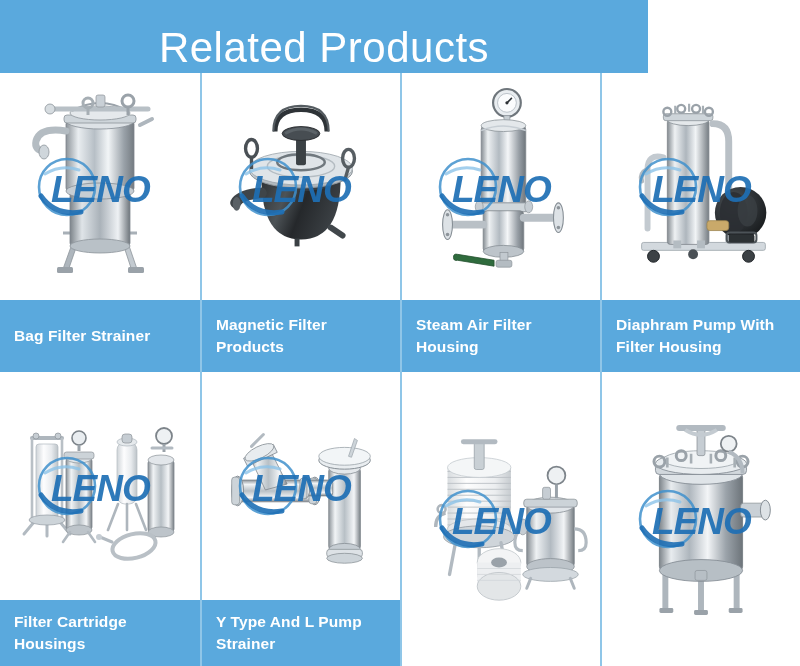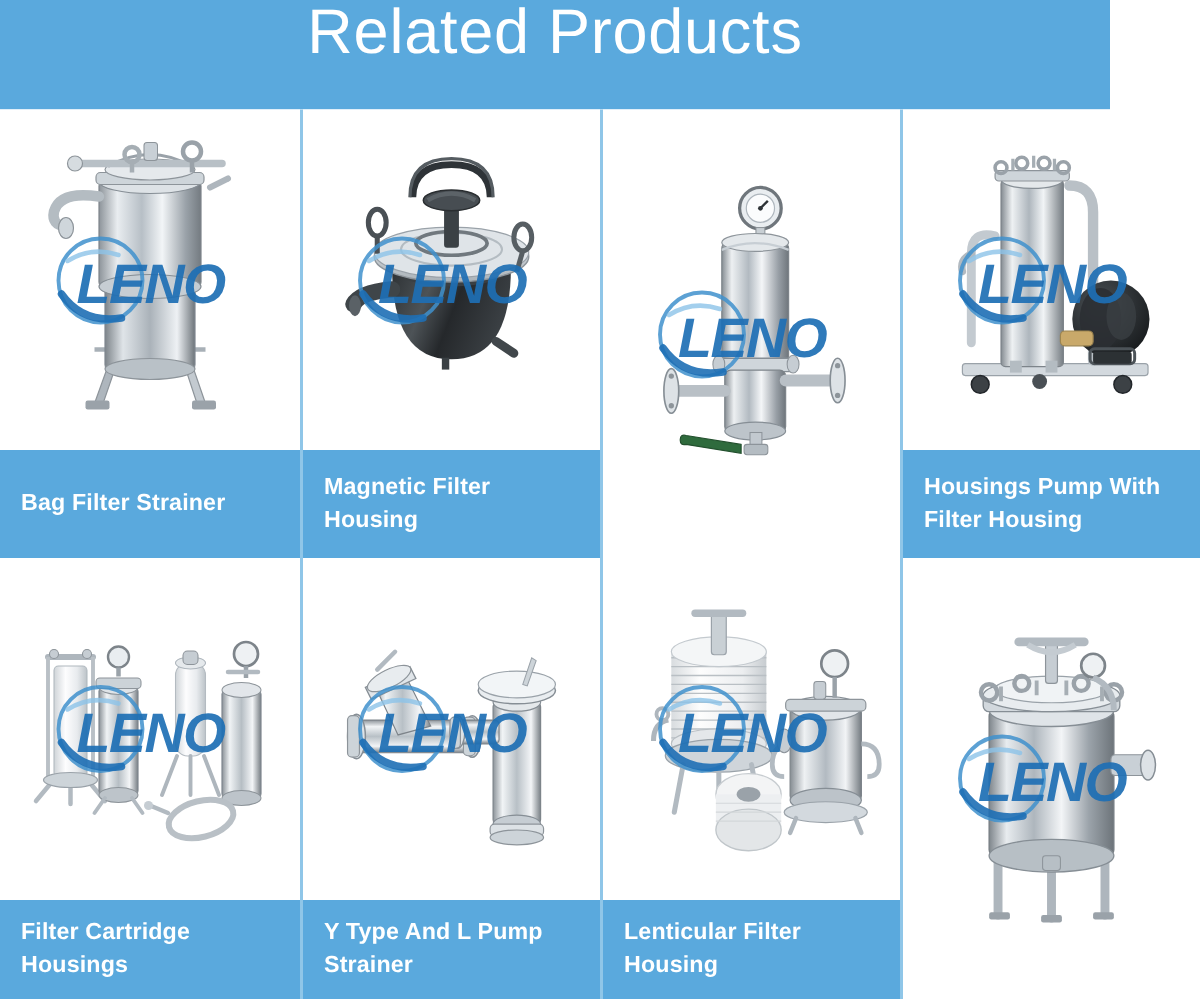--- a/index.html
+++ b/index.html
@@ -15,25 +15,25 @@
 
   .page {
     width: 800px;
     height: 666px;
     position: relative;
     background: #ffffff;
   }
 
   
   .header {
-    width: 740px;
+    width: 648px;
     height: 73px;
     background: #5aa9dd;
     display: flex;
-    align-items: flex-start;
+    align-items: flex-end;
     justify-content: center;
   }
   .header-title {
     color: #ffffff;
     font-size: 42px;
     font-weight: 400;
     letter-spacing: 0.5px;
     line-height: 1;
     padding-bottom: 4px;
   }
@@ -220,21 +220,21 @@
         <div class="watermark">
           <svg viewBox="0 0 158 66" aria-hidden="true">
             <circle cx="46" cy="33" r="28" fill="none" stroke="#3f90cc" stroke-width="2.6" opacity="0.85"></circle>
             <path d="M20 42 q14 20 40 16" fill="none" stroke="#1e6fb5" stroke-width="5" stroke-linecap="round" opacity="0.9"></path>
             <path d="M24 20 q16 -10 34 -4" fill="none" stroke="#8cc3e8" stroke-width="3" stroke-linecap="round" opacity="0.8"></path>
             <text x="30" y="48" font-family="Liberation Sans, sans-serif" font-size="37" font-weight="bold" font-style="italic" fill="#1e6fb5" opacity="0.92" letter-spacing="-1">LENO</text>
           </svg>
         </div>
       </div>
       <div class="caption">
-        <span class="caption-text">Magnetic Filter Housing</span>
+        <span class="caption-text">Magnetic Filter Products</span>
       </div>
     </div>
 
     <div class="cell row1">
       <div class="thumb">
         <svg viewBox="0 0 200 227" preserveAspectRatio="xMidYMid meet" aria-hidden="true">
           <defs>
             <linearGradient id="steelV3" x1="0" y1="0" x2="1" y2="0">
               <stop offset="0" stop-color="#868d93"></stop>
                 <stop offset="0.15" stop-color="#edf0f2"></stop>
@@ -281,20 +281,23 @@
         </svg>
         <div class="watermark">
           <svg viewBox="0 0 158 66" aria-hidden="true">
             <circle cx="46" cy="33" r="28" fill="none" stroke="#3f90cc" stroke-width="2.6" opacity="0.85"></circle>
             <path d="M20 42 q14 20 40 16" fill="none" stroke="#1e6fb5" stroke-width="5" stroke-linecap="round" opacity="0.9"></path>
             <path d="M24 20 q16 -10 34 -4" fill="none" stroke="#8cc3e8" stroke-width="3" stroke-linecap="round" opacity="0.8"></path>
             <text x="30" y="48" font-family="Liberation Sans, sans-serif" font-size="37" font-weight="bold" font-style="italic" fill="#1e6fb5" opacity="0.92" letter-spacing="-1">LENO</text>
           </svg>
         </div>
       </div>
+      <div class="caption">
+        <span class="caption-text">Steam Air Filter Housing</span>
+      </div>
     </div>
 
     <div class="cell row1">
       <div class="thumb">
         <svg viewBox="0 0 200 227" preserveAspectRatio="xMidYMid meet" aria-hidden="true">
           <defs>
             <linearGradient id="steelV4" x1="0" y1="0" x2="1" y2="0">
               <stop offset="0" stop-color="#848b91"></stop>
                 <stop offset="0.18" stop-color="#eef1f3"></stop>
               <stop offset="0.45" stop-color="#aeb6bd"></stop>
@@ -341,21 +344,21 @@
         <div class="watermark">
           <svg viewBox="0 0 158 66" aria-hidden="true">
             <circle cx="46" cy="33" r="28" fill="none" stroke="#3f90cc" stroke-width="2.6" opacity="0.85"></circle>
             <path d="M20 42 q14 20 40 16" fill="none" stroke="#1e6fb5" stroke-width="5" stroke-linecap="round" opacity="0.9"></path>
             <path d="M24 20 q16 -10 34 -4" fill="none" stroke="#8cc3e8" stroke-width="3" stroke-linecap="round" opacity="0.8"></path>
             <text x="30" y="48" font-family="Liberation Sans, sans-serif" font-size="37" font-weight="bold" font-style="italic" fill="#1e6fb5" opacity="0.92" letter-spacing="-1">LENO</text>
           </svg>
         </div>
       </div>
       <div class="caption">
-        <span class="caption-text">Housings Pump With Filter Housing</span>
+        <span class="caption-text">Diaphram Pump With Filter Housing</span>
       </div>
     </div>
 
     <div class="cell first-col row2">
       <div class="thumb">
         <svg viewBox="0 0 200 228" preserveAspectRatio="xMidYMid meet" aria-hidden="true">
           <defs>
             <linearGradient id="steelV5" x1="0" y1="0" x2="1" y2="0">
               <stop offset="0" stop-color="#8a9197"></stop>
                 <stop offset="0.2" stop-color="#f0f3f5"></stop>
@@ -555,23 +558,20 @@
         </svg>
         <div class="watermark">
           <svg viewBox="0 0 158 66" aria-hidden="true">
             <circle cx="46" cy="33" r="28" fill="none" stroke="#3f90cc" stroke-width="2.6" opacity="0.85"></circle>
             <path d="M20 42 q14 20 40 16" fill="none" stroke="#1e6fb5" stroke-width="5" stroke-linecap="round" opacity="0.9"></path>
             <path d="M24 20 q16 -10 34 -4" fill="none" stroke="#8cc3e8" stroke-width="3" stroke-linecap="round" opacity="0.8"></path>
             <text x="30" y="48" font-family="Liberation Sans, sans-serif" font-size="37" font-weight="bold" font-style="italic" fill="#1e6fb5" opacity="0.92" letter-spacing="-1">LENO</text>
           </svg>
         </div>
       </div>
-      <div class="caption">
-        <span class="caption-text">Lenticular Filter Housing</span>
-      </div>
     </div>
 
     <div class="cell row2">
       <div class="thumb">
         <svg viewBox="0 0 200 228" preserveAspectRatio="xMidYMid meet" aria-hidden="true">
           <defs>
             <linearGradient id="steelV8" x1="0" y1="0" x2="1" y2="0">
               <stop offset="0" stop-color="#7f868c"></stop>
                 <stop offset="0.14" stop-color="#e8ecef"></stop>
               <stop offset="0.36" stop-color="#aeb6bd"></stop>

